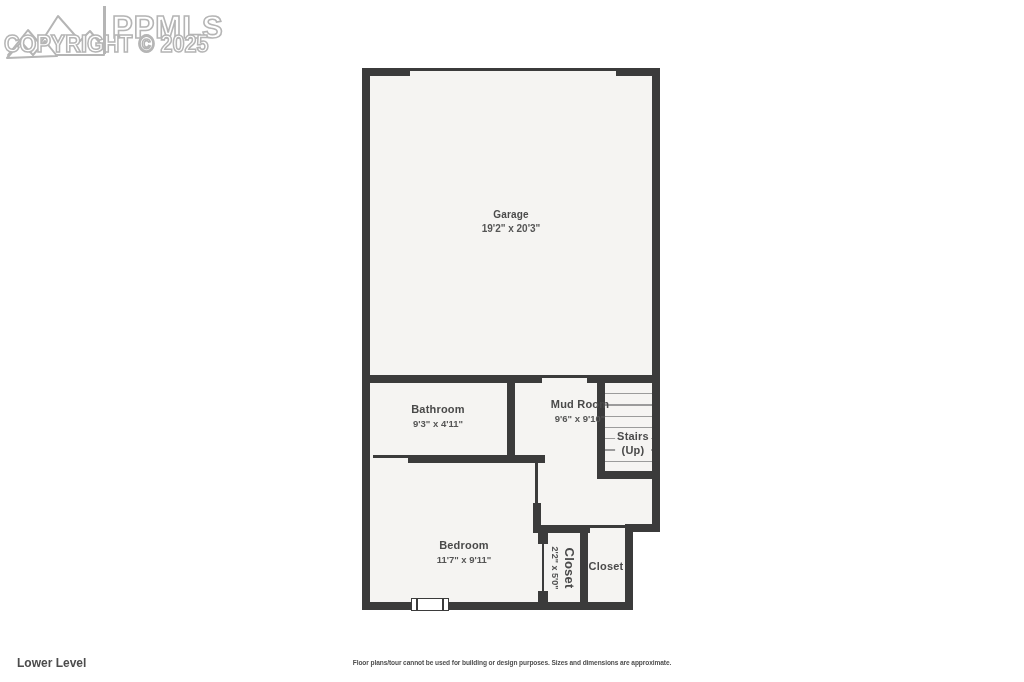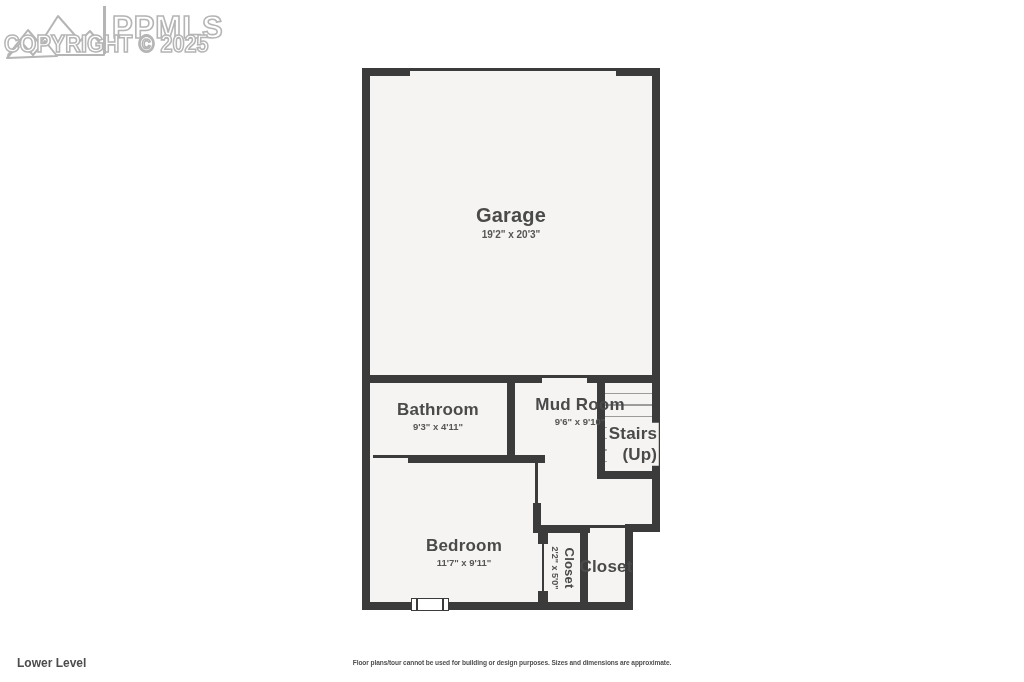--- a/index.html
+++ b/index.html
@@ -19,23 +19,23 @@
     position:absolute;left:411px;top:598px;width:38px;height:13px;
     background:#ffffff;border:1.5px solid #3b3b3b;box-sizing:border-box;
   }
   .window i{position:absolute;top:0;bottom:0;width:2px;background:#3b3b3b;}
   .window i.l{left:4px;} .window i.r{right:4px;}
   
   .room-label{
     position:absolute;transform:translate(-50%,-50%);
     text-align:center;color:#4a4a4a;line-height:1.25;white-space:nowrap;
   }
-  .room-label .nm{font-weight:bold;font-size:17px;letter-spacing:.2px;}
+  .room-label .nm{font-weight:bold;font-size:11px;letter-spacing:.2px;}
   .room-label .dm{font-weight:bold;font-size:9.5px;color:#555;margin-top:1px;}
-  .room-label.big .nm{font-size:20px;}
+  .room-label.big .nm{font-size:10px;}
   .room-label.big .dm{font-size:10px;}
   .room-label.floorbg{background:#f5f4f2;padding:0 2px;}
   .room-label.vert{
     writing-mode:vertical-rl;text-orientation:mixed;line-height:1.15;
   }
   .room-label.vert .nm{font-size:13px;}
   .room-label.vert .dm{font-size:9px;margin-top:0;margin-right:1px;}
   
   .wm{position:absolute;left:4px;top:4px;width:230px;height:60px;}
   .wm .bar{position:absolute;left:99px;top:2px;width:3px;height:48px;background:#b5b5b5;}
@@ -117,21 +117,21 @@
   <div class="room-label" style="left:438px;top:416px;">
     <div class="nm">Bathroom</div>
     <div class="dm">9'3" x 4'11"</div>
   </div>
 
   <div class="room-label" style="left:564px;top:411px;margin-left:16px;">
     <div class="nm">Mud Room</div>
     <div class="dm">9'6" x 9'10"</div>
   </div>
 
-  <div class="room-label floorbg" style="left:633px;top:444px;text-align:right;">
+  <div class="room-label floorbg" style="left:633px;top:444px;">
     <div class="nm">Stairs</div>
     <div class="nm">(Up)</div>
   </div>
 
   <div class="room-label" style="left:464px;top:552px;">
     <div class="nm">Bedroom</div>
     <div class="dm">11'7" x 9'11"</div>
   </div>
 
   <div class="room-label vert" style="left:563px;top:568px;">

